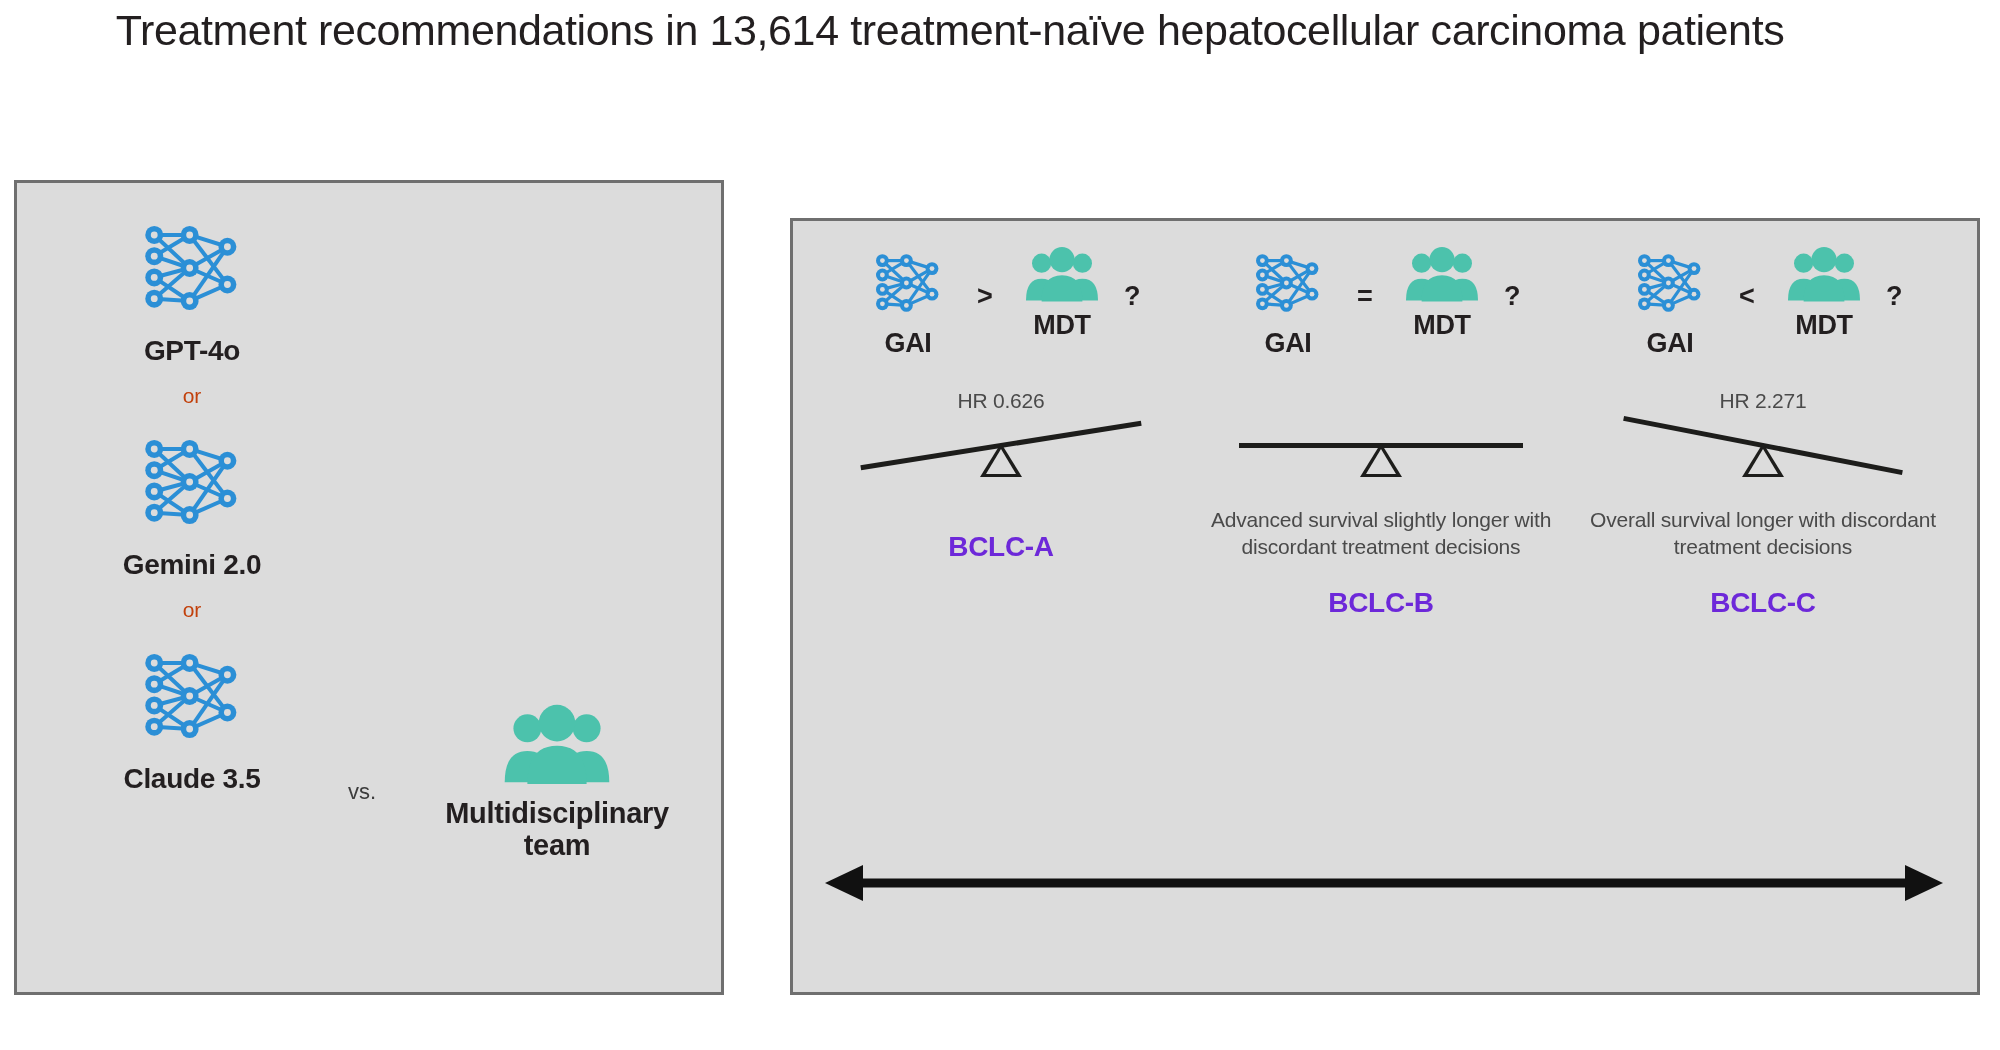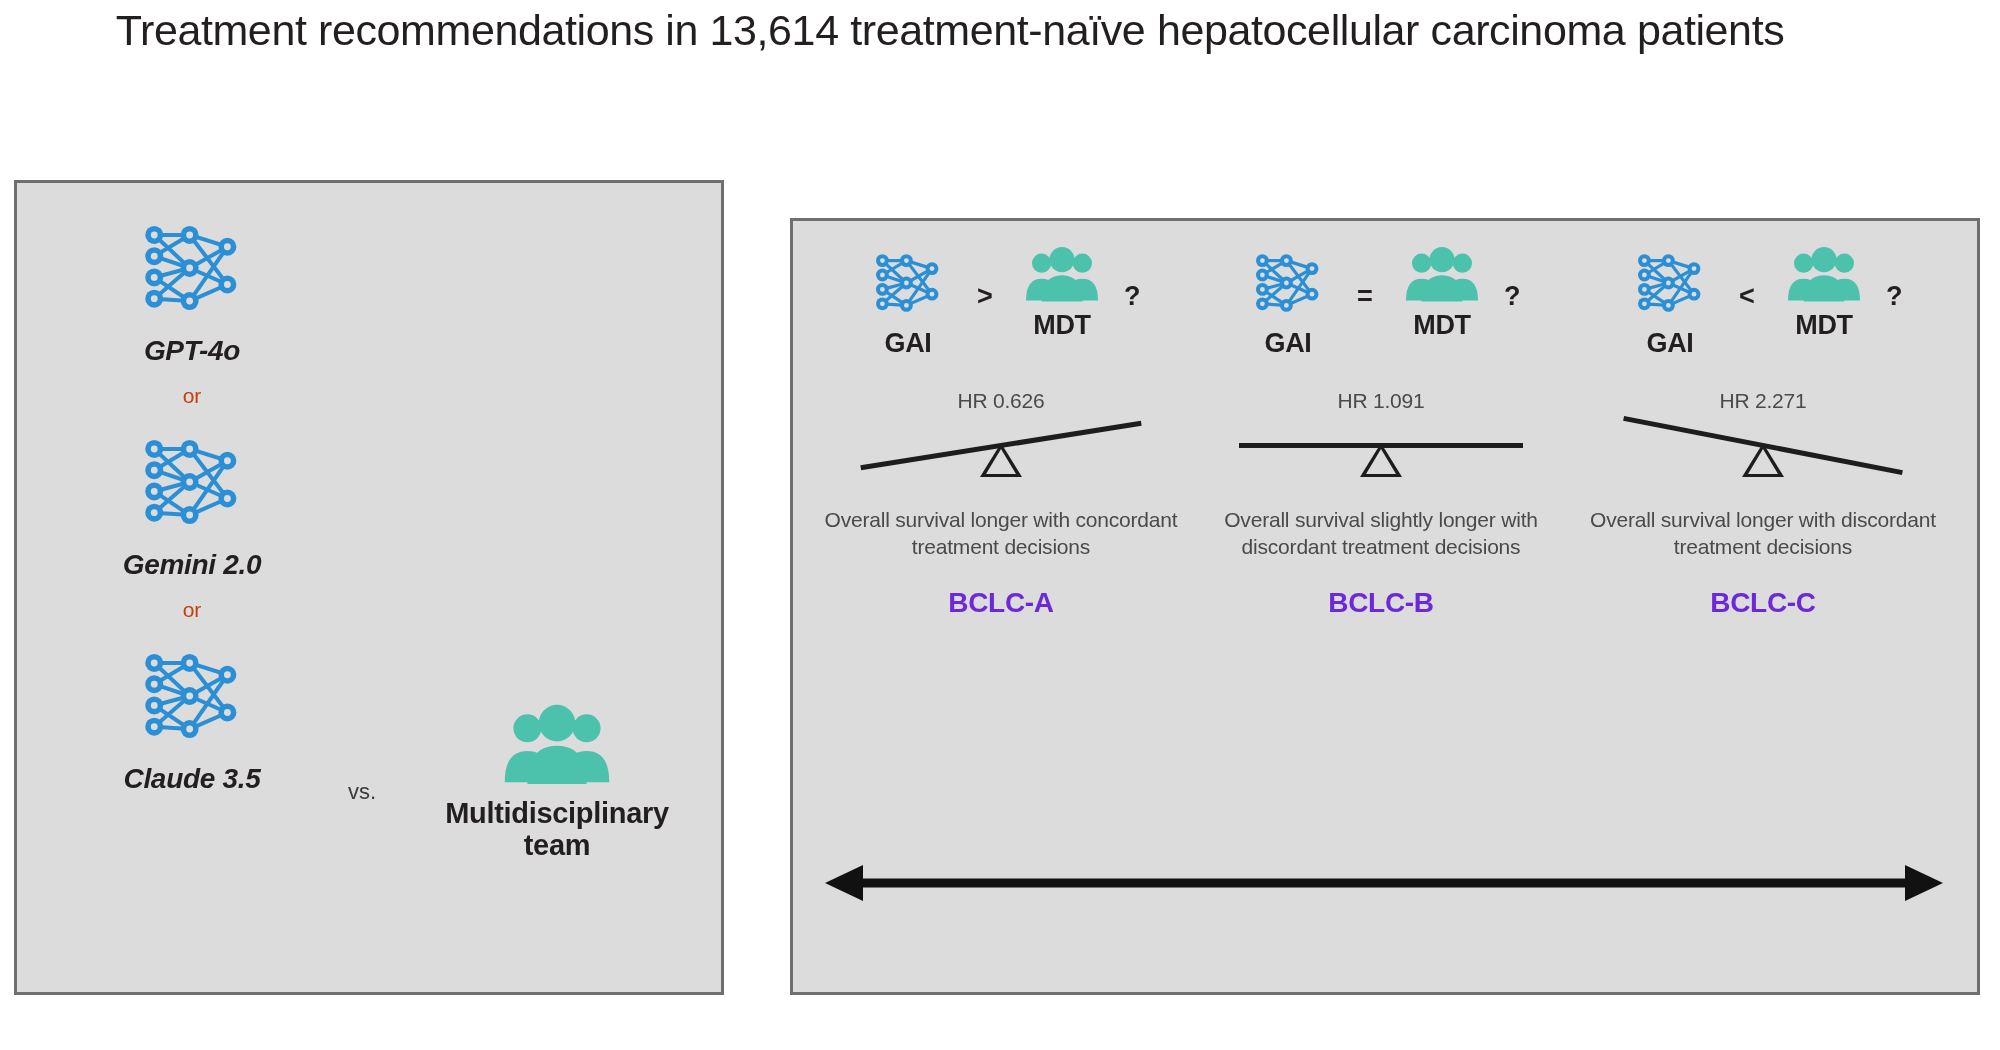--- a/index.html
+++ b/index.html
@@ -37,21 +37,21 @@
   #right-panel { left: 790px; top: 218px; width: 1190px; height: 777px; }
 
   
   .model-stack {
     position: absolute;
     left: 30px;
     top: 26px;
     width: 290px;
     text-align: center;
   }
-  .model-block { text-align: center; font-style: italic; }
+  .model-block { text-align: center; }
   .model-label {
     font-size: 28px;
     font-weight: 700;
     color: #231f20;
     margin-top: 4px;
     letter-spacing: -0.3px;
   }
   .or-label {
     font-size: 21px;
     color: #c2410c;
@@ -450,21 +450,20 @@
       </div>
       <div class="cmp-q">?</div>
     </div>
 
     <div class="seesaw-wrap">
       <div class="hr-text">HR 0.626</div>
       <div class="seesaw-beam" style="transform:rotate(-9deg)"></div>
       <div class="fulcrum"></div>
     </div>
 
-    <div class="caption-text">Overall survival longer with concordant treatment decisions</div>
     <div class="bclc-label">BCLC-A</div>
   </div>
 
   <div class="stage-col" id="stage-col-1">
     <div class="cmp-row">
       <div class="cmp-item">
         <svg width="80" height="80" viewBox="0 0 100 100">
           <g stroke="#2b8fd6" stroke-width="4" fill="none">
             <line x1="18" y1="22" x2="48" y2="22"></line>
               <line x1="18" y1="22" x2="48" y2="50"></line>
@@ -517,26 +516,25 @@
             <circle cx="70" cy="24" r="21"></circle>
               <path d="M36 94 Q36 50 70 50 Q104 50 104 94 Z"></path>
           </g>
         </svg>
         <div class="cmp-abbr">MDT</div>
       </div>
       <div class="cmp-q">?</div>
     </div>
 
     <div class="seesaw-wrap">
-      <div class="hr-text">HR 1.091</div>
       <div class="seesaw-beam" style="transform:rotate(0deg)"></div>
       <div class="fulcrum"></div>
     </div>
 
-    <div class="caption-text">Overall survival slightly longer with discordant treatment decisions</div>
+    <div class="caption-text">Advanced survival slightly longer with discordant treatment decisions</div>
     <div class="bclc-label">BCLC-B</div>
   </div>
 
   <div class="stage-col" id="stage-col-2">
     <div class="cmp-row">
       <div class="cmp-item">
         <svg width="80" height="80" viewBox="0 0 100 100">
           <g stroke="#2b8fd6" stroke-width="4" fill="none">
             <line x1="18" y1="22" x2="48" y2="22"></line>
               <line x1="18" y1="22" x2="48" y2="50"></line>

